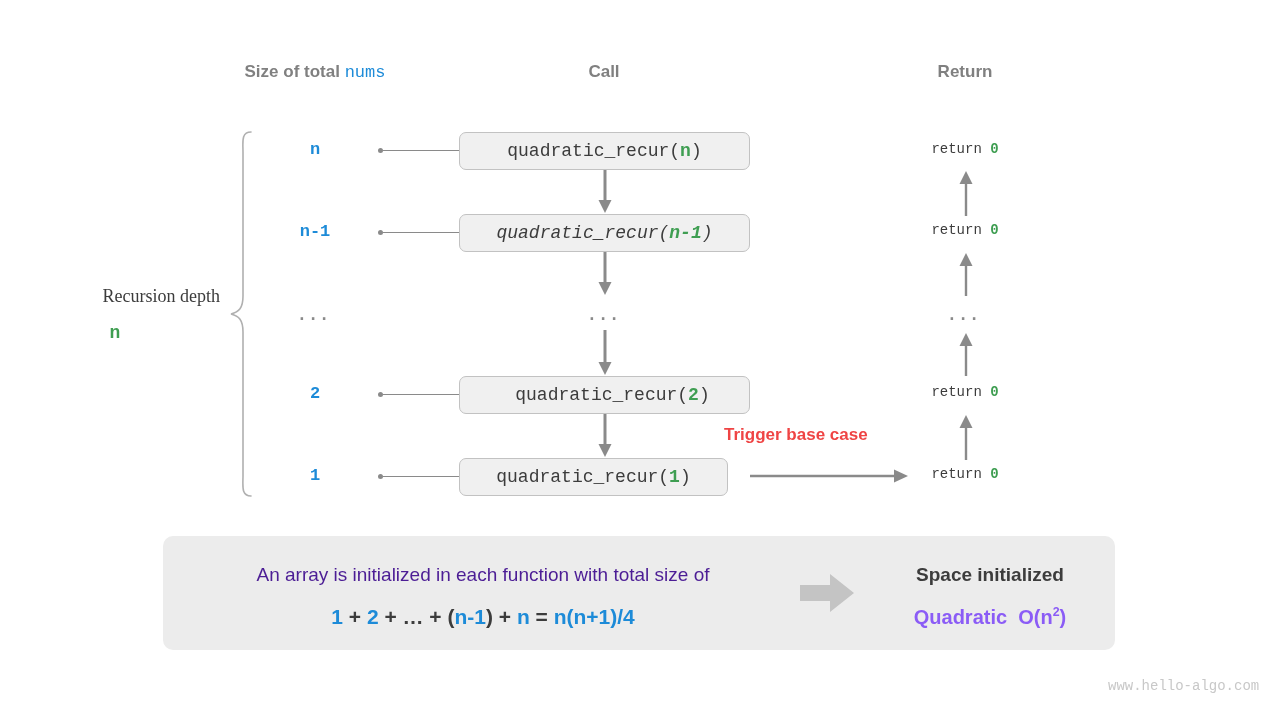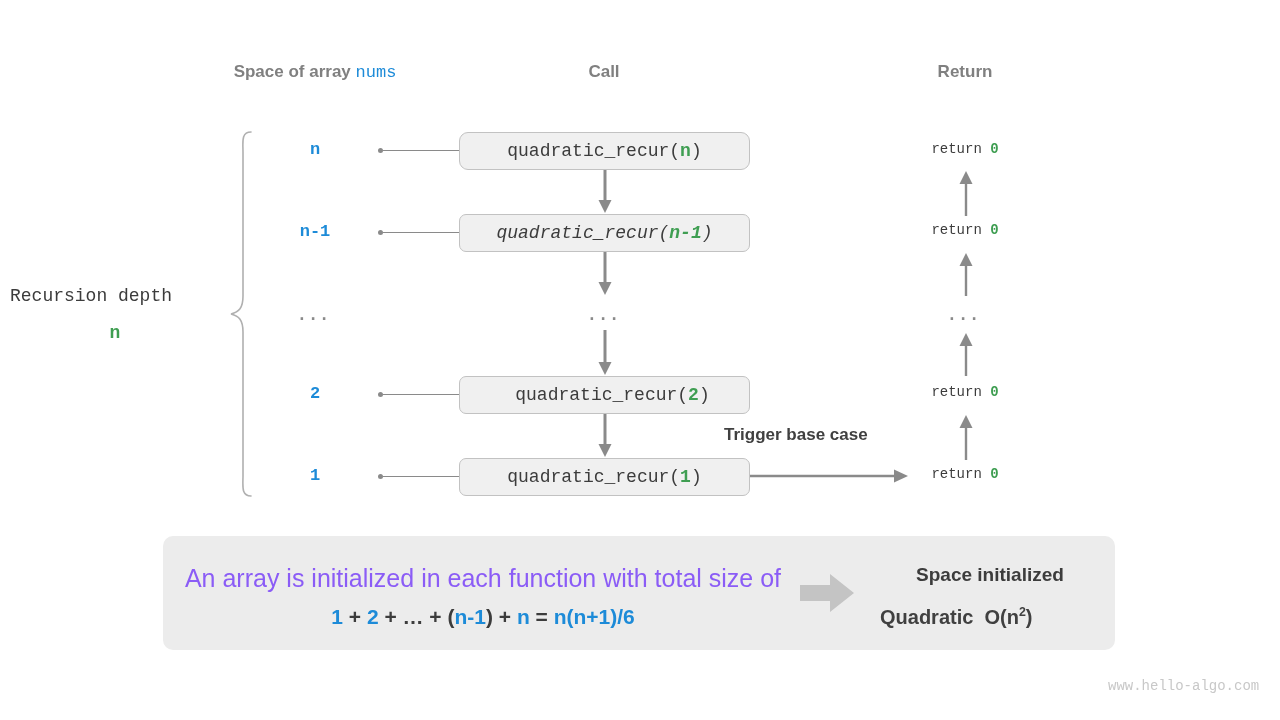--- a/index.html
+++ b/index.html
@@ -81,52 +81,52 @@
     font-size: 26px;
     letter-spacing: 4px;
     line-height: 1;
     font-family: "Liberation Sans", sans-serif;
     white-space: nowrap;
     text-align: center;
   }
 
   
   .depth-title {
-    font-family: Liberation Mono, monospace;
+    font-family: Liberation Serif, serif;
     font-size: 18px;
     color: #3c3c3c;
     white-space: nowrap;
-    text-align: left;
+    text-align: right;
   }
   .depth-value {
     font-family: "Liberation Mono", "DejaVu Sans Mono", monospace;
     font-weight: bold;
     font-size: 18px;
     color: #3f9e52;
     text-align: center;
   }
 
   
   .trigger-note {
     font-family: "Liberation Sans", sans-serif;
     font-weight: bold;
     font-size: 17px;
-    color: #404040;
+    color: #ef4444;
     white-space: nowrap;
   }
 
   
   .summary-panel {
     background: #ececec;
     border-radius: 10px;
   }
   .sum-text {
     font-family: "Liberation Sans", sans-serif;
-    font-size: 25px;
-    color: #8b5cf6;
+    font-size: 19px;
+    color: #4c1d95;
     white-space: nowrap;
     text-align: center;
   }
   .formula {
     font-family: "Liberation Sans", sans-serif;
     font-weight: bold;
     font-size: 21px;
     color: #3c3c3c;
     white-space: nowrap;
     text-align: center;
@@ -137,55 +137,56 @@
     font-weight: bold;
     font-size: 19px;
     color: #3c3c3c;
     white-space: nowrap;
     text-align: center;
   }
   .sc-value {
     font-family: "Liberation Sans", sans-serif;
     font-weight: bold;
     font-size: 20px;
-    color: #404040;
-    white-space: nowrap;
+    color: #8b5cf6;
+    white-space: nowrap;
+    text-align: center;
   }
   .sc-value sup { font-size: 0.62em; }
 
   
   .watermark {
     font-family: "Liberation Mono", "DejaVu Sans Mono", monospace;
     font-size: 14px;
     color: #c8c8c8;
     white-space: nowrap;
   }
 </style>
 </head>
 <body>
 
 <div class="abs col-head" style="left:160px; top:62px; width:310px;">
-  <span>Space of array </span><span class="mono-blue">nums</span>
+  <span>Size of total </span><span class="mono-blue">nums</span>
 </div>
 
 <div class="abs col-head" style="left:504px; top:62px; width:200px;">Call</div>
 
 <div class="abs col-head" style="left:865px; top:62px; width:200px;">Return</div>
 
 <svg class="abs" style="left:225px; top:128px;" width="30" height="372" viewBox="0 0 30 372">
   <path d="M26 4 C16 4, 18 14, 18 24 L18 168 C18 180, 14 184, 6 186 C14 188, 18 192, 18 204 L18 348 C18 358, 16 368, 26 368" fill="none" stroke="#b0b0b0" stroke-width="1.6" stroke-linecap="round"></path>
 </svg>
 
 <div class="abs depth-title" style="left:10px; top:286px; width:210px;">Recursion depth</div>
 <div class="abs depth-value" style="left:10px; top:323px; width:210px;">n</div>
 
 <div class="abs depth-label" style="left:265px; top:140px; width:100px;">n</div>
 <div class="abs dot" style="left:378px; top:148px;"></div>
 <div class="abs hline" style="left:383px; top:149.5px; width:78px;"></div>
-<div class="abs call-box" style="left:459px; top:132px; width:291px;border-radius:9px;">
+<div class="abs call-box" style="left:459px; top:132px; width:291px;">
   <span>quadratic_recur</span>(<span class="arg">n</span>)
 </div>
 <div class="abs ret" style="left:865px; top:141px; width:200px;">
   <span>return</span>
   <span class="val">0</span>
 </div>
 
 <svg class="abs" style="left:596px; top:170px;" width="18" height="44" viewBox="0 0 18 44">
   <line x1="9" y1="0" x2="9" y2="32" stroke="#8a8a8a" stroke-width="3"></line>
   <polygon points="9,43 2.5,30 15.5,30" fill="#8a8a8a"></polygon>
@@ -250,39 +251,39 @@
 <svg class="abs" style="left:957px; top:412px;" width="18" height="48" viewBox="0 0 18 48">
   <line x1="9" y1="48" x2="9" y2="14" stroke="#8a8a8a" stroke-width="2.4"></line>
   <polygon points="9,3 2.5,16 15.5,16" fill="#8a8a8a"></polygon>
 </svg>
 
 <div class="abs trigger-note" style="left:724px; top:425px;">Trigger base case</div>
 
 <div class="abs depth-label" style="left:265px; top:466px; width:100px;">1</div>
 <div class="abs dot" style="left:378px; top:474px;"></div>
 <div class="abs hline" style="left:383px; top:475.5px; width:78px;"></div>
-<div class="abs call-box" style="left:459px; top:458px; width:291px;">
+<div class="abs call-box" style="left:459px; top:458px; width:269px;">
   <span>quadratic_recur</span>(<span class="arg">1</span>)
 </div>
 
 <svg class="abs" style="left:750px; top:466px;" width="160" height="20" viewBox="0 0 160 20">
   <line x1="0" y1="10" x2="146" y2="10" stroke="#8a8a8a" stroke-width="2.6"></line>
   <polygon points="158,10 144,3.5 144,16.5" fill="#8a8a8a"></polygon>
 </svg>
 <div class="abs ret" style="left:865px; top:466px; width:200px;">
   <span>return</span>
   <span class="val">0</span>
 </div>
 
 <div class="abs summary-panel" style="left:163px; top:536px; width:952px; height:114px;"></div>
 
 <div class="abs sum-text" style="left:183px; top:564px; width:600px;">An array is initialized in each function with total size of</div>
 
 <div class="abs formula" style="left:183px; top:605px; width:600px;">
-  <span class="b">1</span><span> + </span><span class="b">2</span><span> + </span><span>…</span><span> + (</span><span class="b">n-1</span><span>) + </span><span class="b">n</span><span> = </span><span class="b">n(n+1)/6</span>
+  <span class="b">1</span><span> + </span><span class="b">2</span><span> + </span><span>…</span><span> + (</span><span class="b">n-1</span><span>) + </span><span class="b">n</span><span> = </span><span class="b">n(n+1)/4</span>
 </div>
 
 <svg class="abs" style="left:800px; top:572px;" width="56" height="42" viewBox="0 0 56 42">
   <polygon points="0,13 30,13 30,2 54,21 30,40 30,29 0,29" fill="#c4c4c4"></polygon>
 </svg>
 
 <div class="abs sc-title" style="left:880px; top:564px; width:220px;">Space initialized</div>
 
 <div class="abs sc-value" style="left:880px; top:605px; width:220px;">
   <span>Quadratic</span>&nbsp;&nbsp;<span>O(n</span><sup>2</sup><span>)</span>

